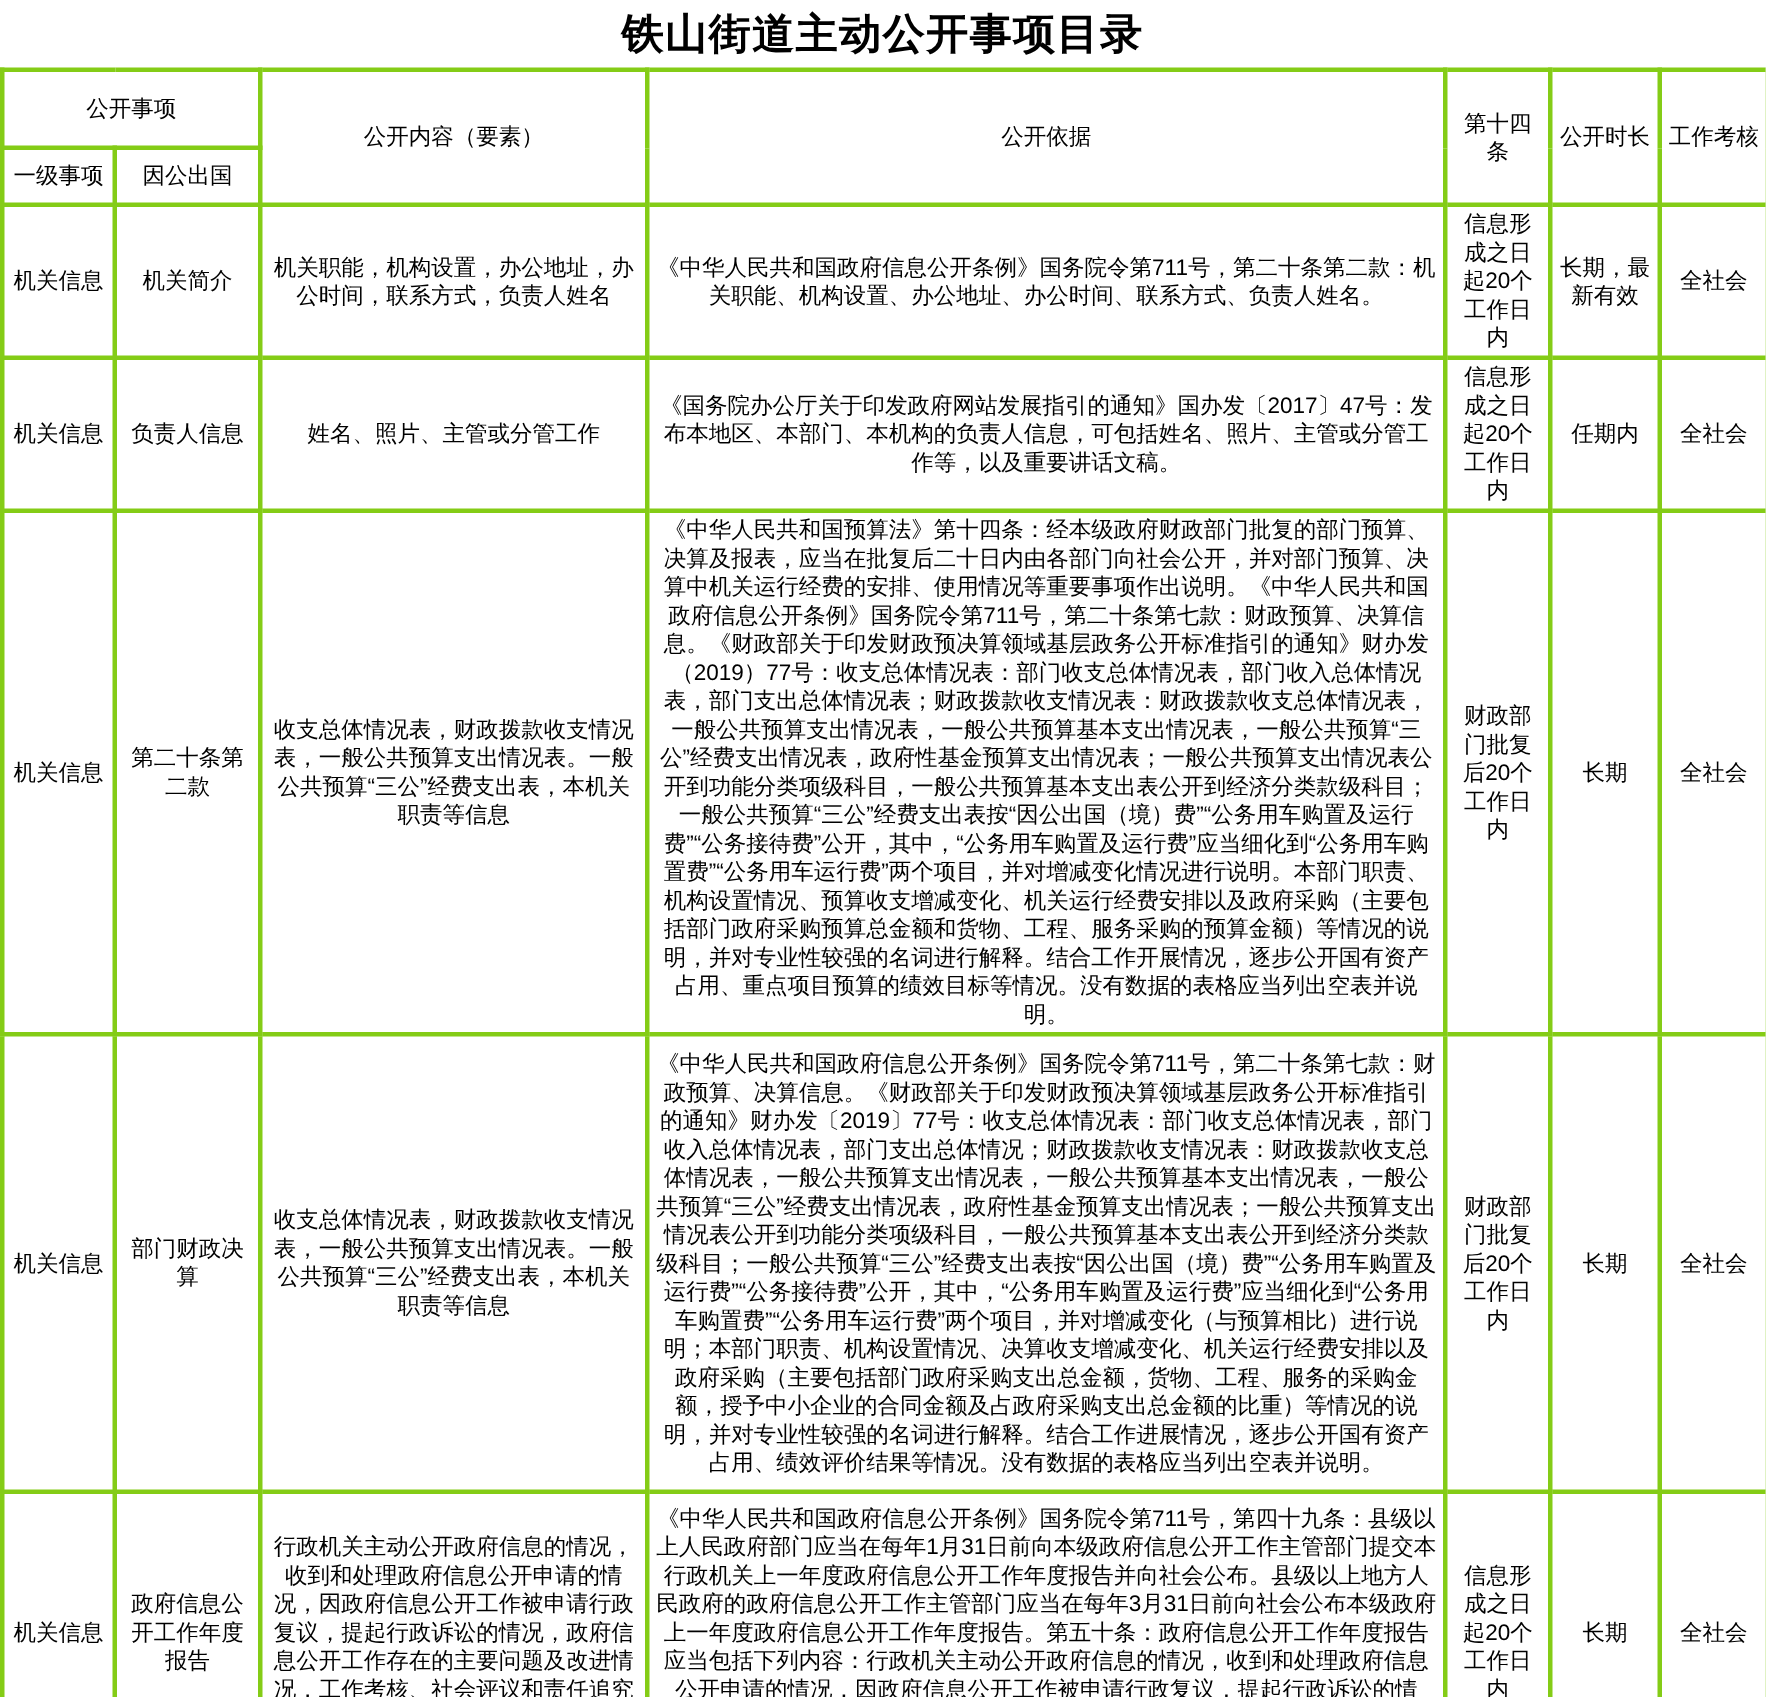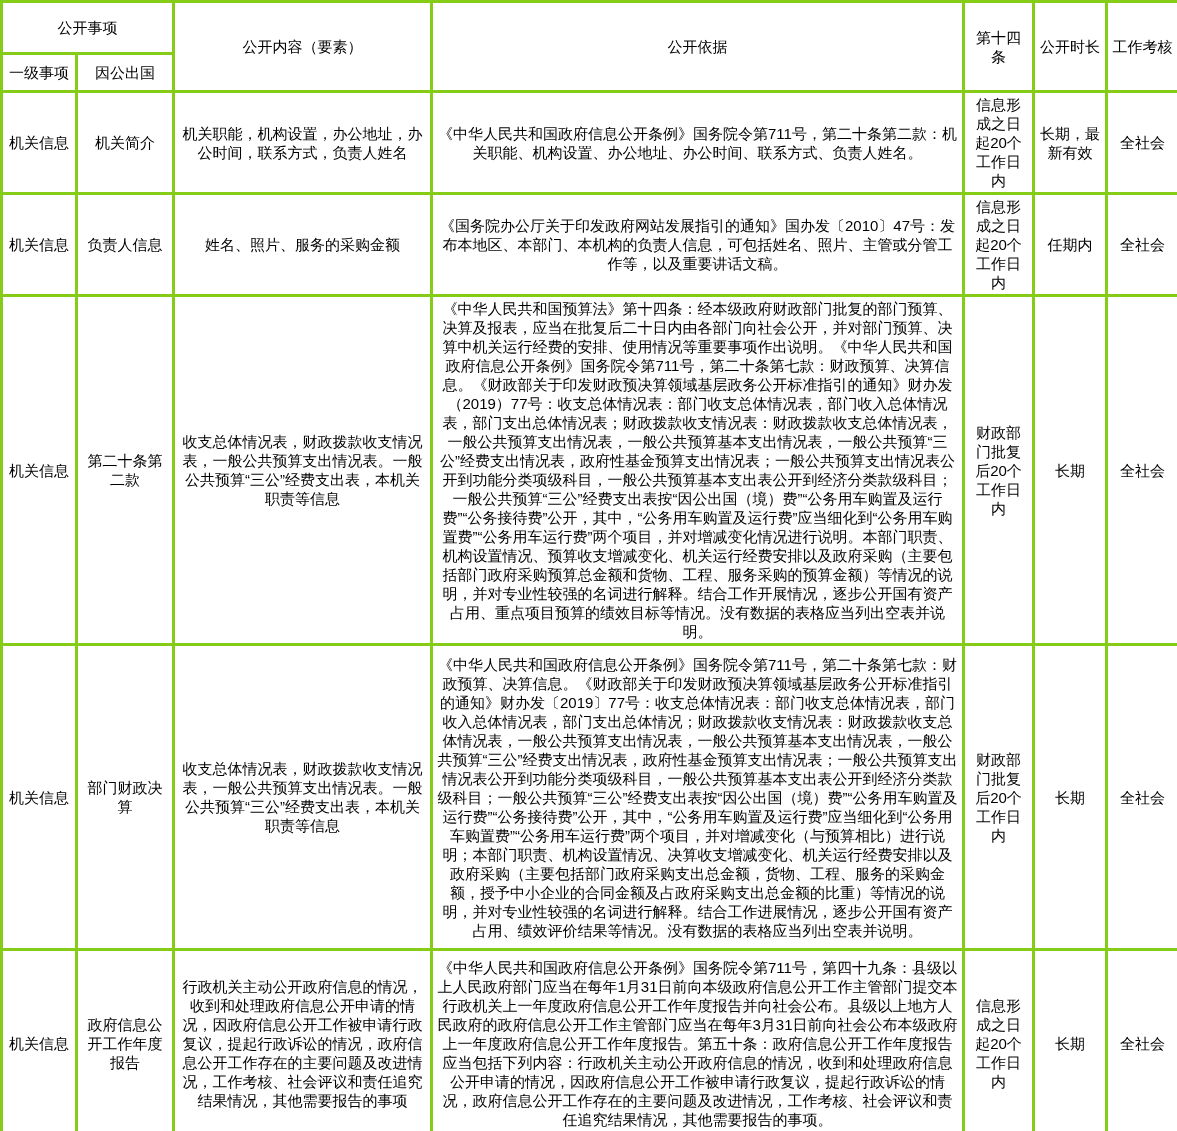--- a/index.html
+++ b/index.html
@@ -49,20 +49,21 @@
   tr.r1 { height: 78px; }
   tr.r2 { height: 74px; }
   tr.r3 { height: 348px; }
   tr.r4 { height: 305px; }
   tr.r5 { height: 188px; }
 </style>
 </head>
 <body>
 
 <div class="page">
+  <div class="title">铁山街道主动公开事项目录</div>
 
   <table class="catalog">
     <colgroup>
       <col style="width:75px">
       <col style="width:97px">
       <col style="width:258px">
       <col style="width:532px">
       <col style="width:70px">
       <col style="width:73px">
       <col style="width:72px">
@@ -87,22 +88,22 @@
         <td>机关简介</td>
         <td class="content-cell">机关职能，机构设置，办公地址，办公时间，联系方式，负责人姓名</td>
         <td class="basis-cell">《中华人民共和国政府信息公开条例》国务院令第711号，第二十条第二款：机关职能、机构设置、办公地址、办公时间、联系方式、负责人姓名。</td>
         <td>信息形成之日起20个工作日内</td>
         <td>长期，最新有效</td>
         <td>全社会</td>
       </tr>
       <tr class="r2">
         <td>机关信息</td>
         <td>负责人信息</td>
-        <td class="content-cell">姓名、照片、服务的采购金额</td>
-        <td class="basis-cell">《国务院办公厅关于印发政府网站发展指引的通知》国办发〔2010〕47号：发布本地区、本部门、本机构的负责人信息，可包括姓名、照片、主管或分管工作等，以及重要讲话文稿。</td>
+        <td class="content-cell">姓名、照片、主管或分管工作</td>
+        <td class="basis-cell">《国务院办公厅关于印发政府网站发展指引的通知》国办发〔2017〕47号：发布本地区、本部门、本机构的负责人信息，可包括姓名、照片、主管或分管工作等，以及重要讲话文稿。</td>
         <td>信息形成之日起20个工作日内</td>
         <td>任期内</td>
         <td>全社会</td>
       </tr>
       <tr class="r3">
         <td>机关信息</td>
         <td>第二十条第二款</td>
         <td class="content-cell">收支总体情况表，财政拨款收支情况表，一般公共预算支出情况表。一般公共预算“三公”经费支出表，本机关职责等信息</td>
         <td class="basis-cell">《中华人民共和国预算法》第十四条：经本级政府财政部门批复的部门预算、决算及报表，应当在批复后二十日内由各部门向社会公开，并对部门预算、决算中机关运行经费的安排、使用情况等重要事项作出说明。《中华人民共和国政府信息公开条例》国务院令第711号，第二十条第七款：财政预算、决算信息。《财政部关于印发财政预决算领域基层政务公开标准指引的通知》财办发（2019）77号：收支总体情况表：部门收支总体情况表，部门收入总体情况表，部门支出总体情况表；财政拨款收支情况表：财政拨款收支总体情况表，一般公共预算支出情况表，一般公共预算基本支出情况表，一般公共预算“三公”经费支出情况表，政府性基金预算支出情况表；一般公共预算支出情况表公开到功能分类项级科目，一般公共预算基本支出表公开到经济分类款级科目；一般公共预算“三公”经费支出表按“因公出国（境）费”“公务用车购置及运行费”“公务接待费”公开，其中，“公务用车购置及运行费”应当细化到“公务用车购置费”“公务用车运行费”两个项目，并对增减变化情况进行说明。本部门职责、机构设置情况、预算收支增减变化、机关运行经费安排以及政府采购（主要包括部门政府采购预算总金额和货物、工程、服务采购的预算金额）等情况的说明，并对专业性较强的名词进行解释。结合工作开展情况，逐步公开国有资产占用、重点项目预算的绩效目标等情况。没有数据的表格应当列出空表并说明。</td>
         <td>财政部门批复后20个工作日内</td>

